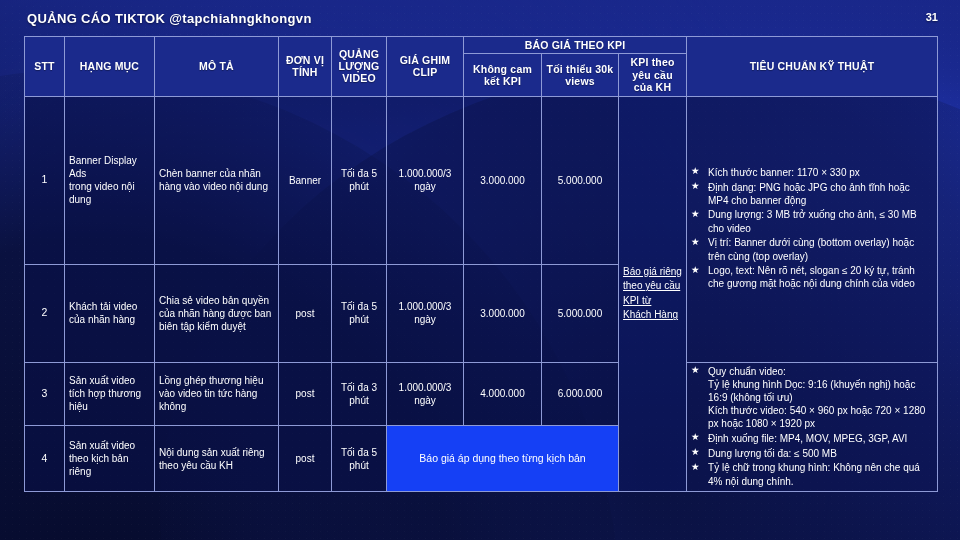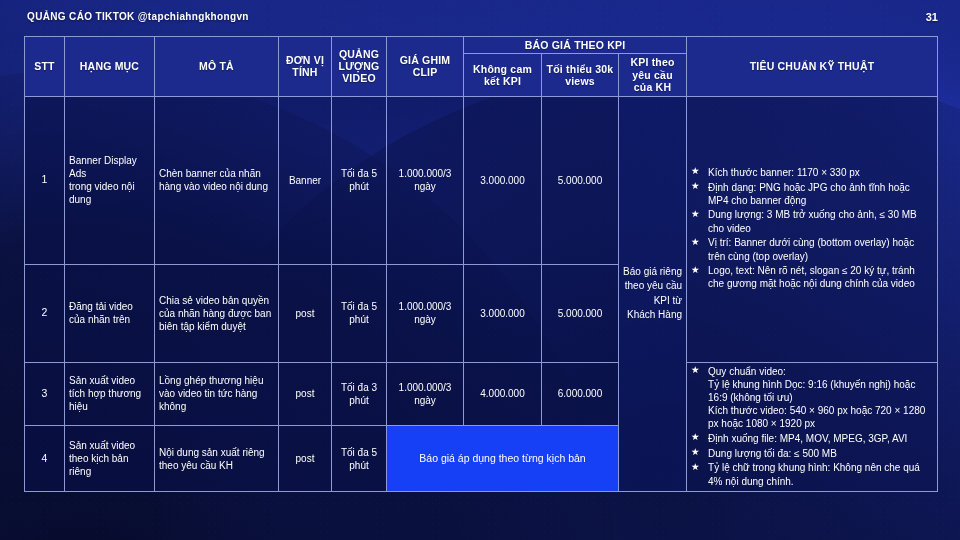--- a/index.html
+++ b/index.html
@@ -58,21 +58,21 @@
       radial-gradient(rgba(255,255,255,0.03) 0.5px, transparent 0.6px);
     background-size: 4px 4px, 7px 7px;
     background-position: 0 0, 2px 3px;
     opacity: .9;
   }
 
   
   .slide-title {
     position: absolute;
     left: 27px; top: 11px;
-    font-size: 10px;
+    font-size: 13px;
     font-weight: bold;
     letter-spacing: .35px;
     color: #ffffff;
     text-shadow: 0 1px 2px rgba(0,0,0,.45);
     white-space: nowrap;
   }
   .page-number {
     position: absolute;
     right: 22px; top: 11px;
     font-size: 11px;
@@ -120,23 +120,24 @@
   }
   td.c-stt { text-align: center; font-size: 10.5px; }
   td.c-item,
   td.c-desc { text-align: left; padding-left: 6px; }
   td.c-unit,
   td.c-dur,
   td.c-price,
   td.c-kpi1,
   td.c-kpi2 { text-align: center; }
   td.c-kpi3 {
-    text-align: right;
+    text-align: left;
     line-height: 1.45;
     background: rgba(12,22,96,0.62);
+    text-decoration: underline;
   }
   td.c-tech {
     text-align: left;
     vertical-align: middle;
     padding: 6px 8px 6px 6px;
     background: rgba(11,20,84,0.5);
   }
   td.highlight-cell {
     background: #1540f5;
     text-align: center;
@@ -227,21 +228,21 @@
               <li>Định dạng: PNG hoặc JPG cho ảnh tĩnh hoặc MP4 cho banner động</li>
               <li>Dung lượng: 3 MB trở xuống cho ảnh, ≤ 30 MB cho video</li>
               <li>Vị trí: Banner dưới cùng (bottom overlay) hoặc trên cùng (top overlay)</li>
               <li>Logo, text: Nên rõ nét, slogan ≤ 20 ký tự, tránh che gương mặt hoặc nội dung chính của video</li>
             </ul>
           </td>
         </tr>
 
         <tr style="height:98px">
           <td class="c-stt">2</td>
-          <td class="c-item">Đăng tải video của nhãn trên</td>
+          <td class="c-item">Khách tải video của nhãn hàng</td>
           <td class="c-desc">Chia sẻ video bản quyền của nhãn hàng được ban biên tập kiểm duyệt</td>
           <td class="c-unit">post</td>
           <td class="c-dur">Tối đa 5 phút</td>
           <td class="c-price">1.000.000/3 ngày</td>
           <td class="c-kpi1">3.000.000</td>
           <td class="c-kpi2">5.000.000</td>
         </tr>
 
         <tr style="height:62px">
           <td class="c-stt">3</td>

